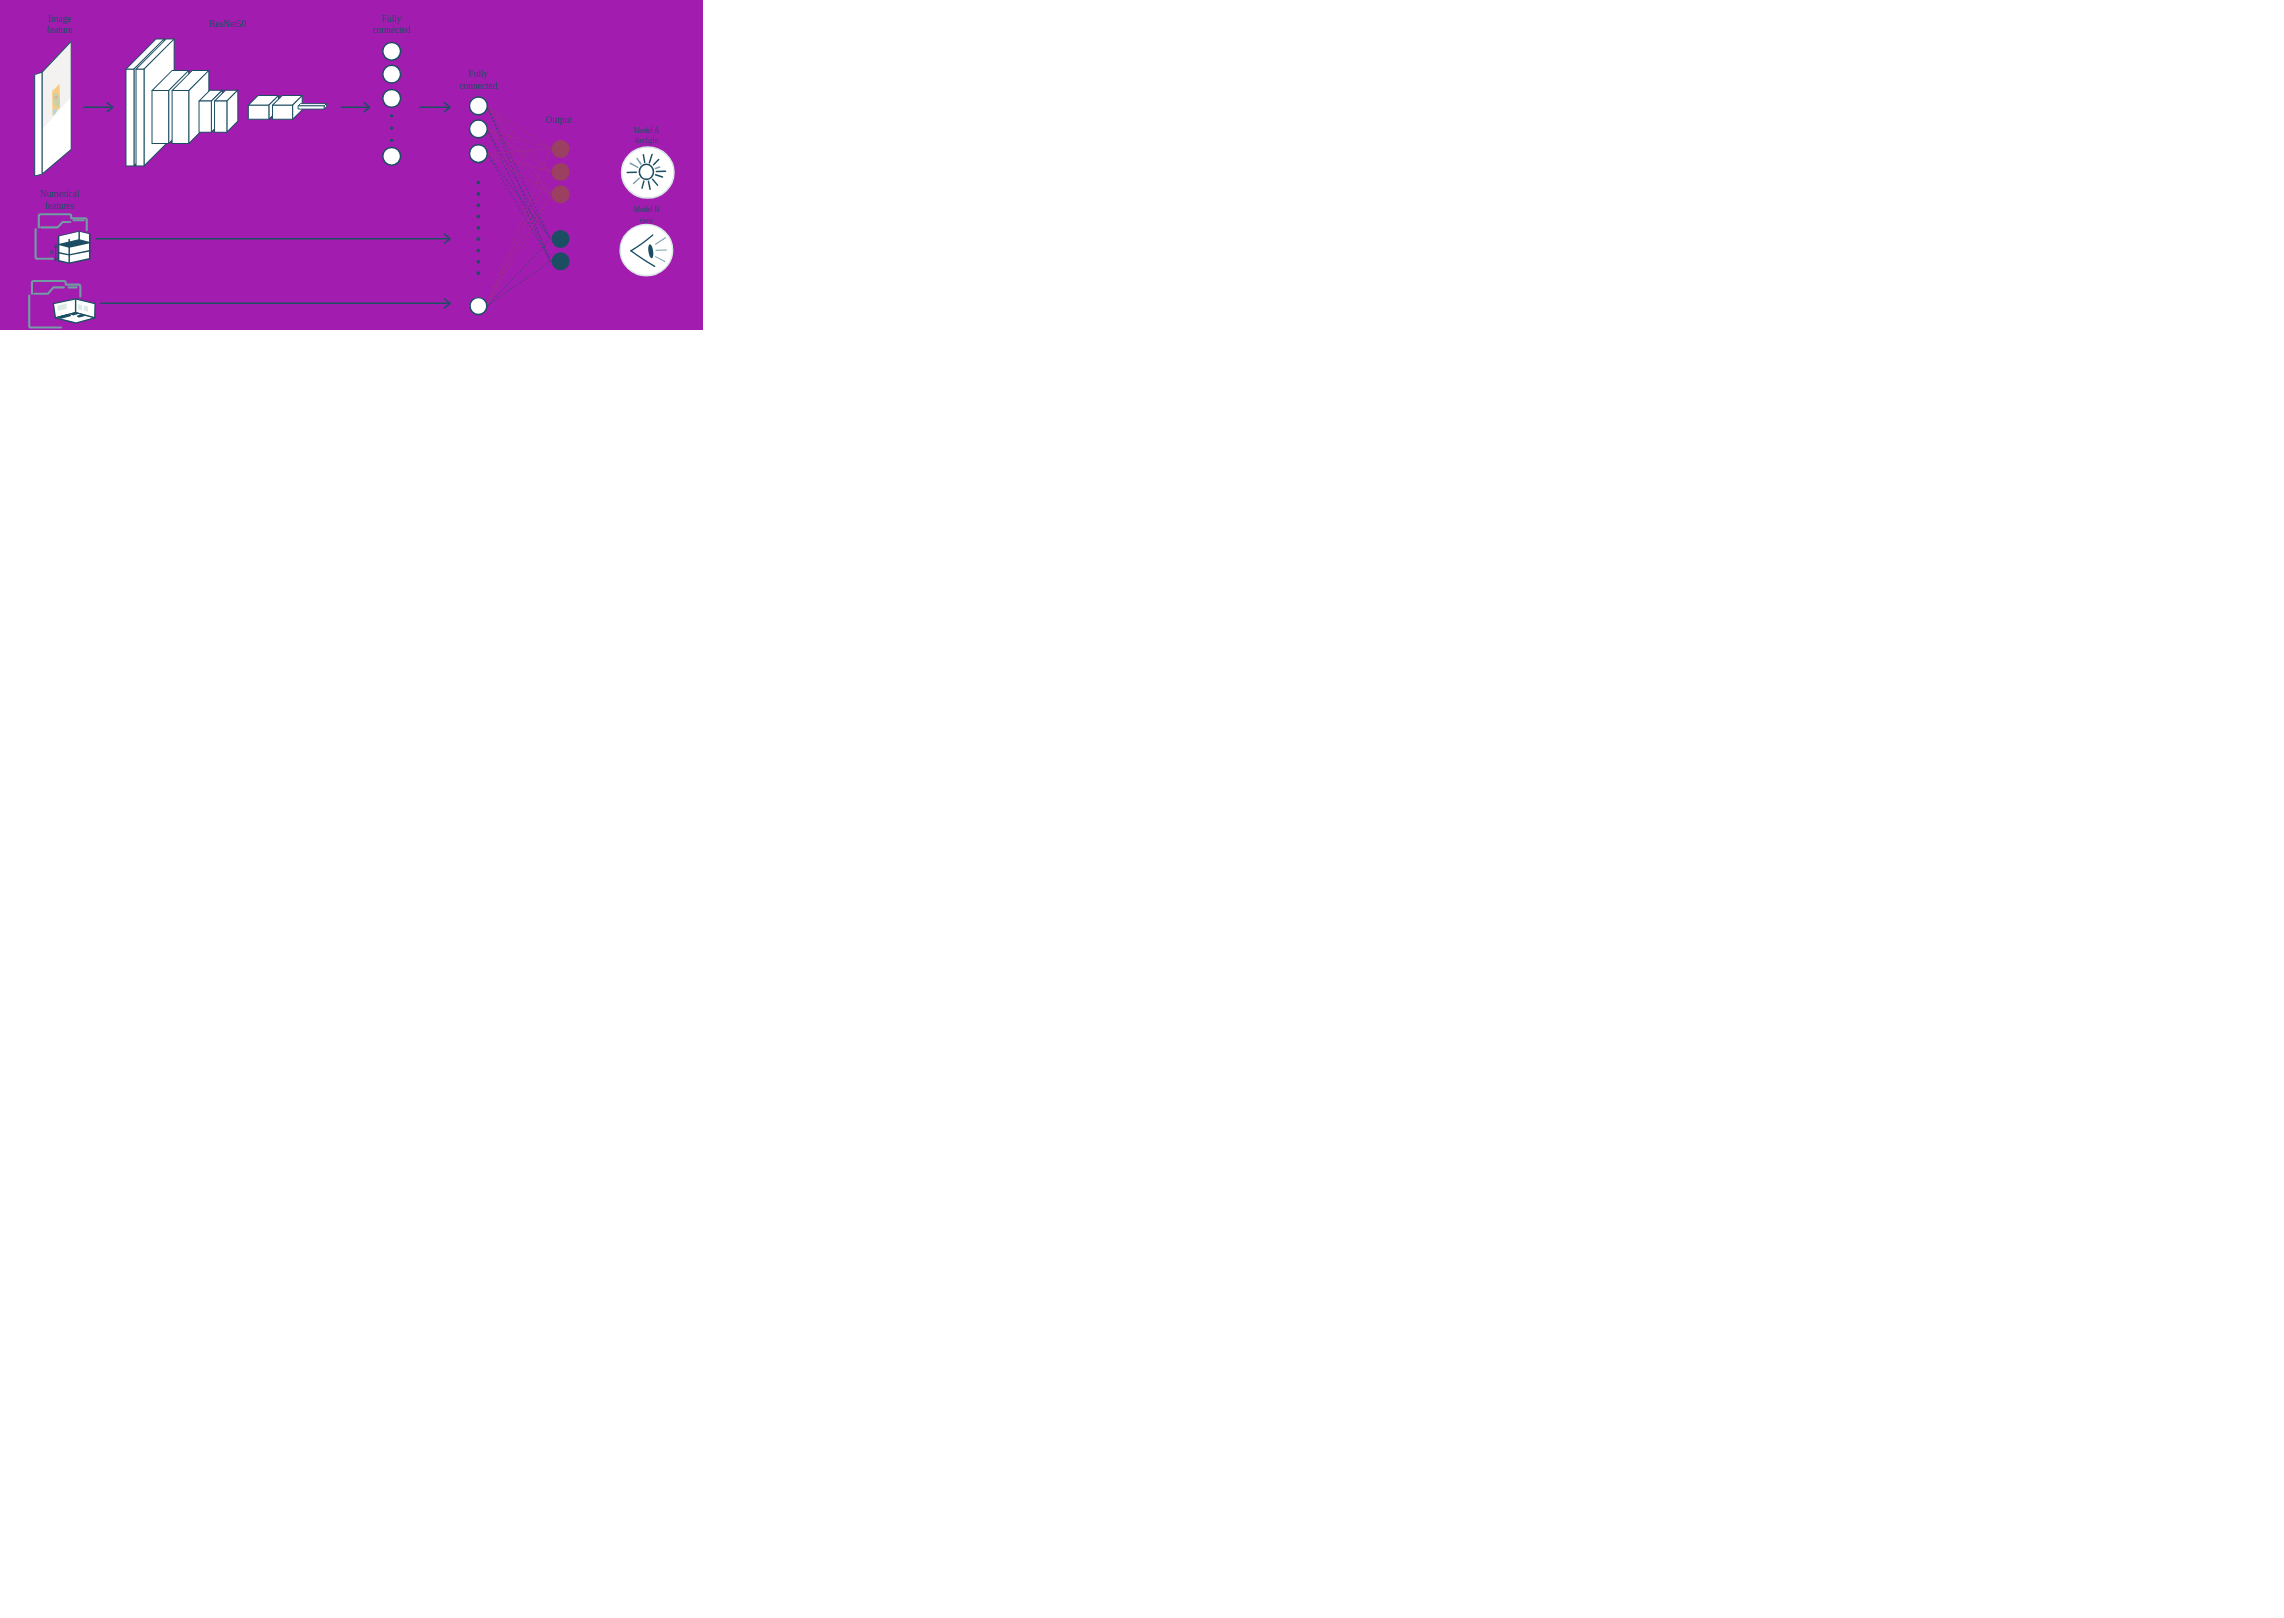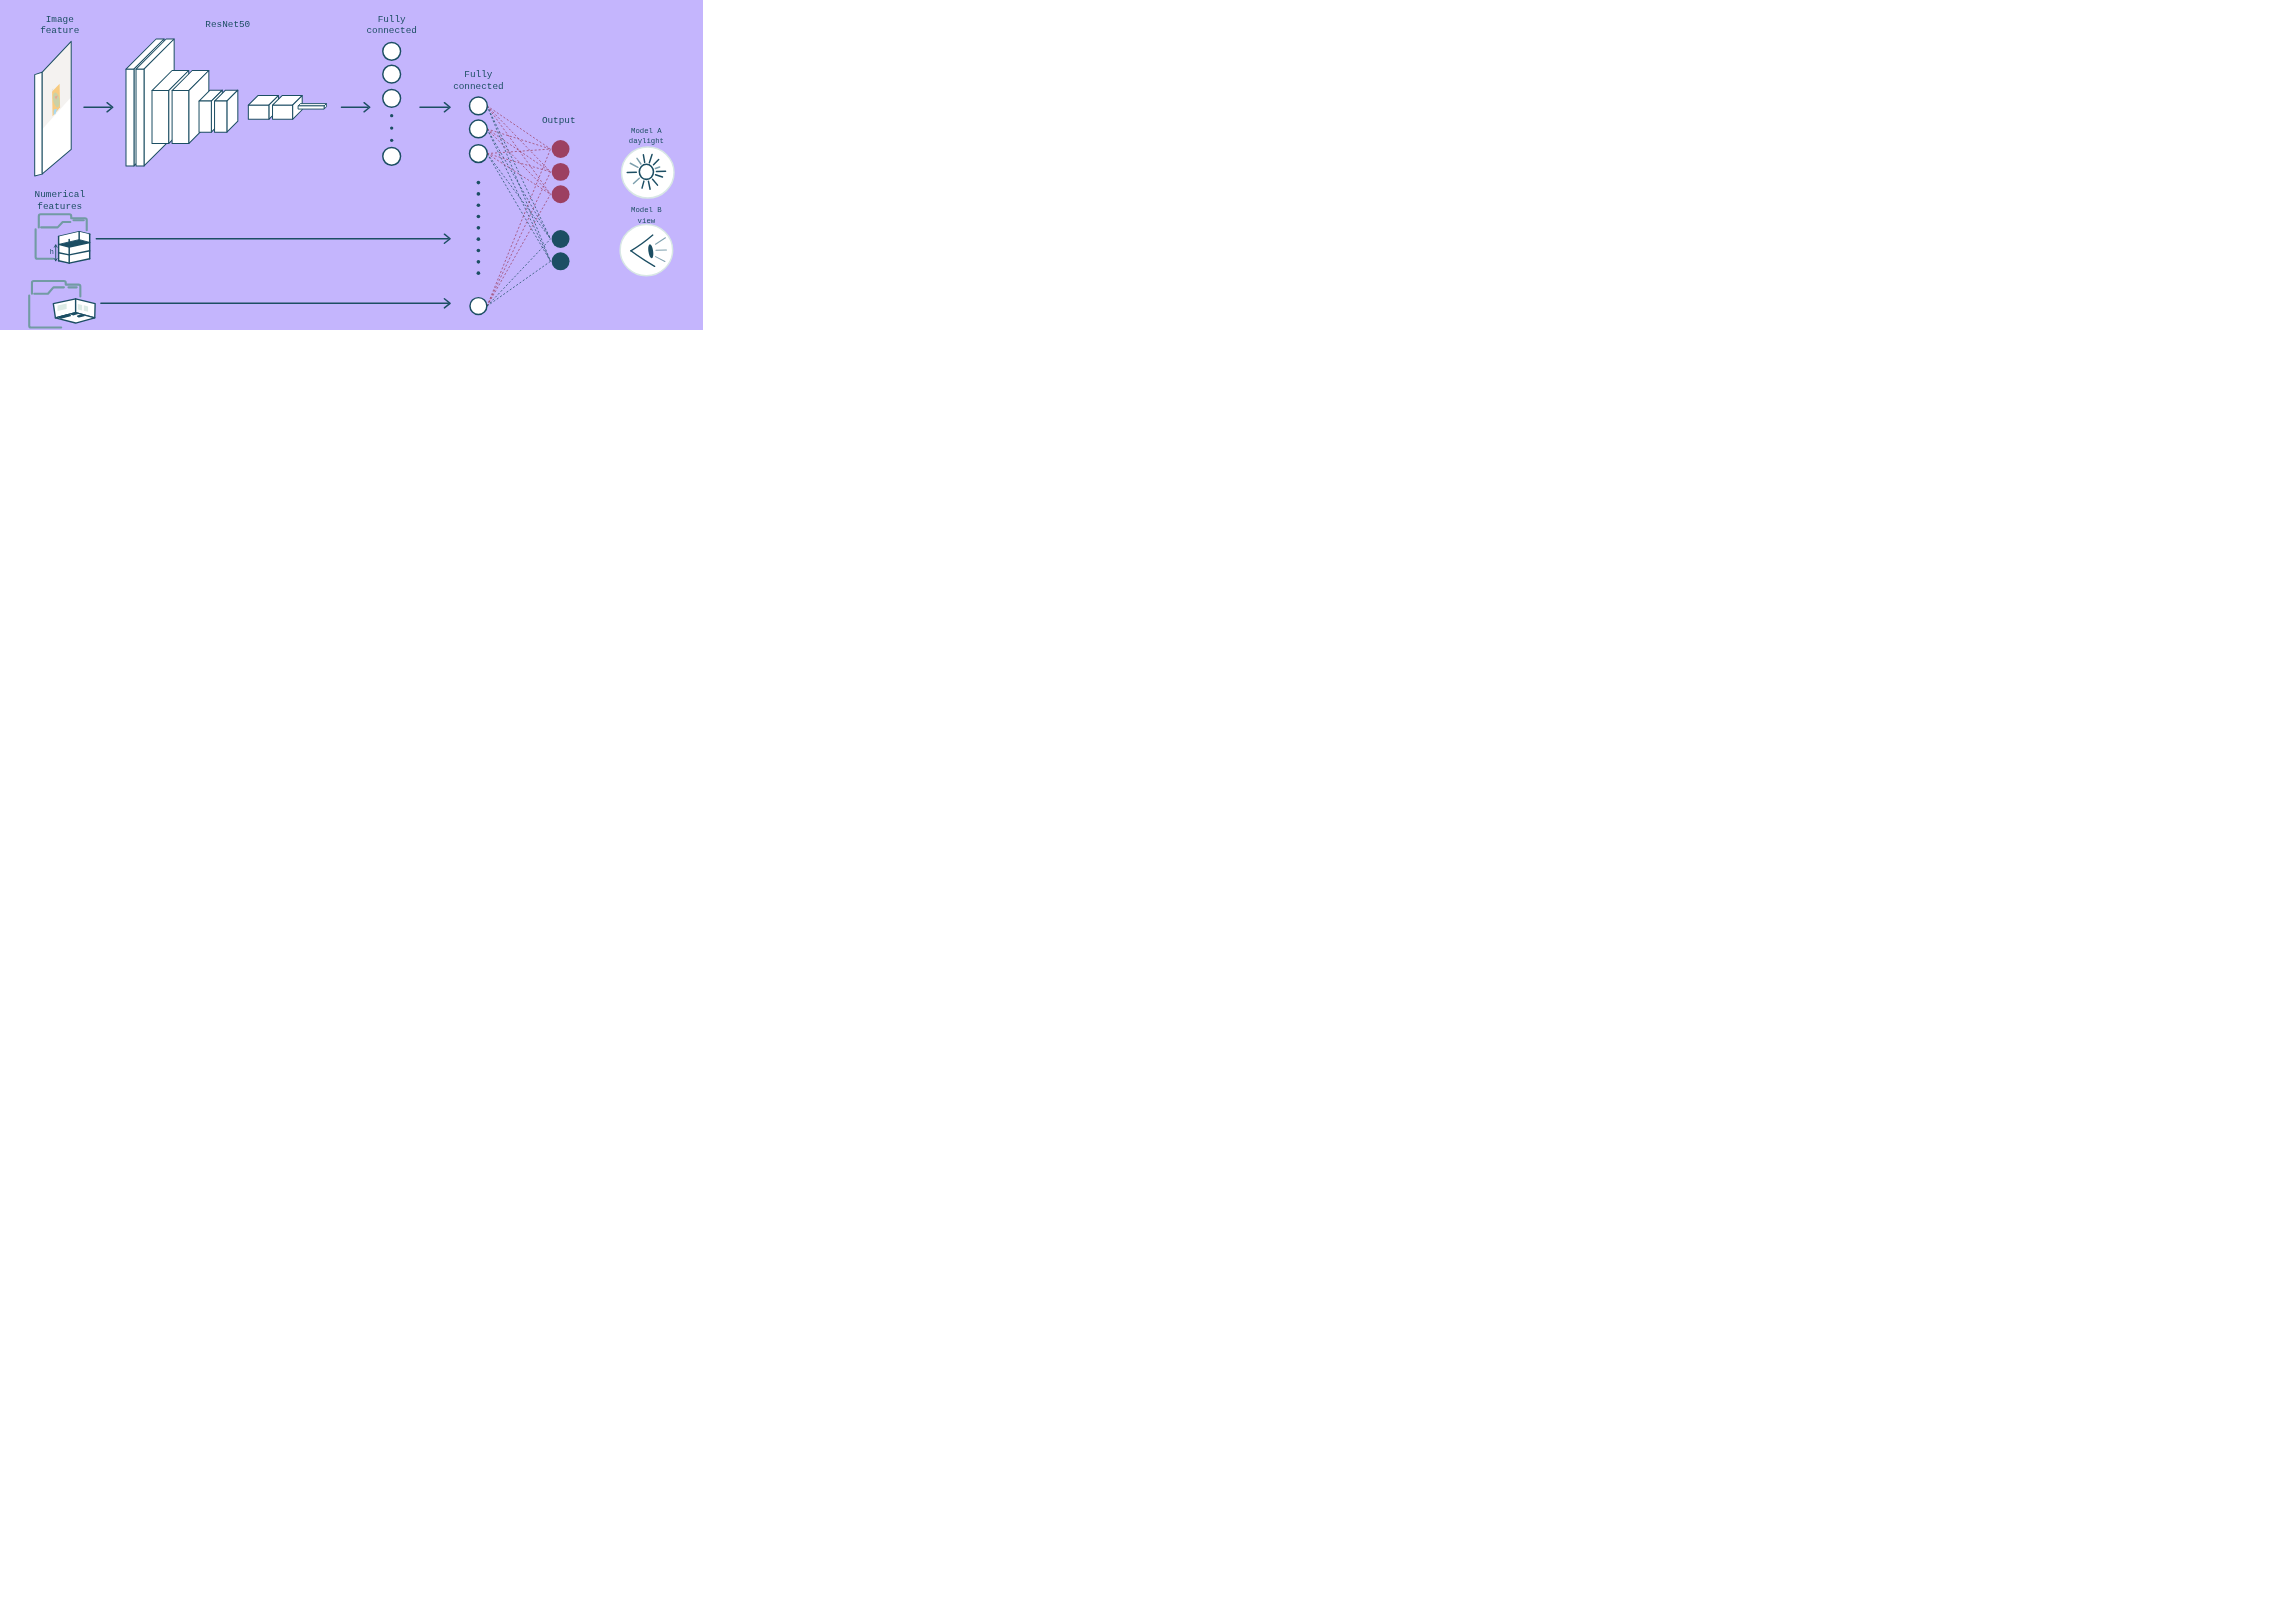--- a/index.html
+++ b/index.html
@@ -1,17 +1,17 @@
 <!DOCTYPE html>
 <html style="font-size:7.3px"><head>
 <meta charset="utf-8">
 <style>
   html,body{margin:0;padding:0;background:#ffffff;}
   body{font-family:"Liberation Serif", serif;}
-  .canvas{width:703px;height:330px;position:relative;background:#c4b5fd;font-family:Liberation Mono, monospace;}
+  .canvas{width:703px;height:330px;position:relative;background:#a21caf;}
   text{fill:#1c4e63;}
   .lbl{font-size:20.5px;}
   .lbl-sm{font-size:16px;}
   .lbl-h{font-size:15px;}
   .ink-stroke{stroke:#1c4e63;fill:#ffffff;}
 </style>
 </head>
 <body>
 
 <div class="canvas">

